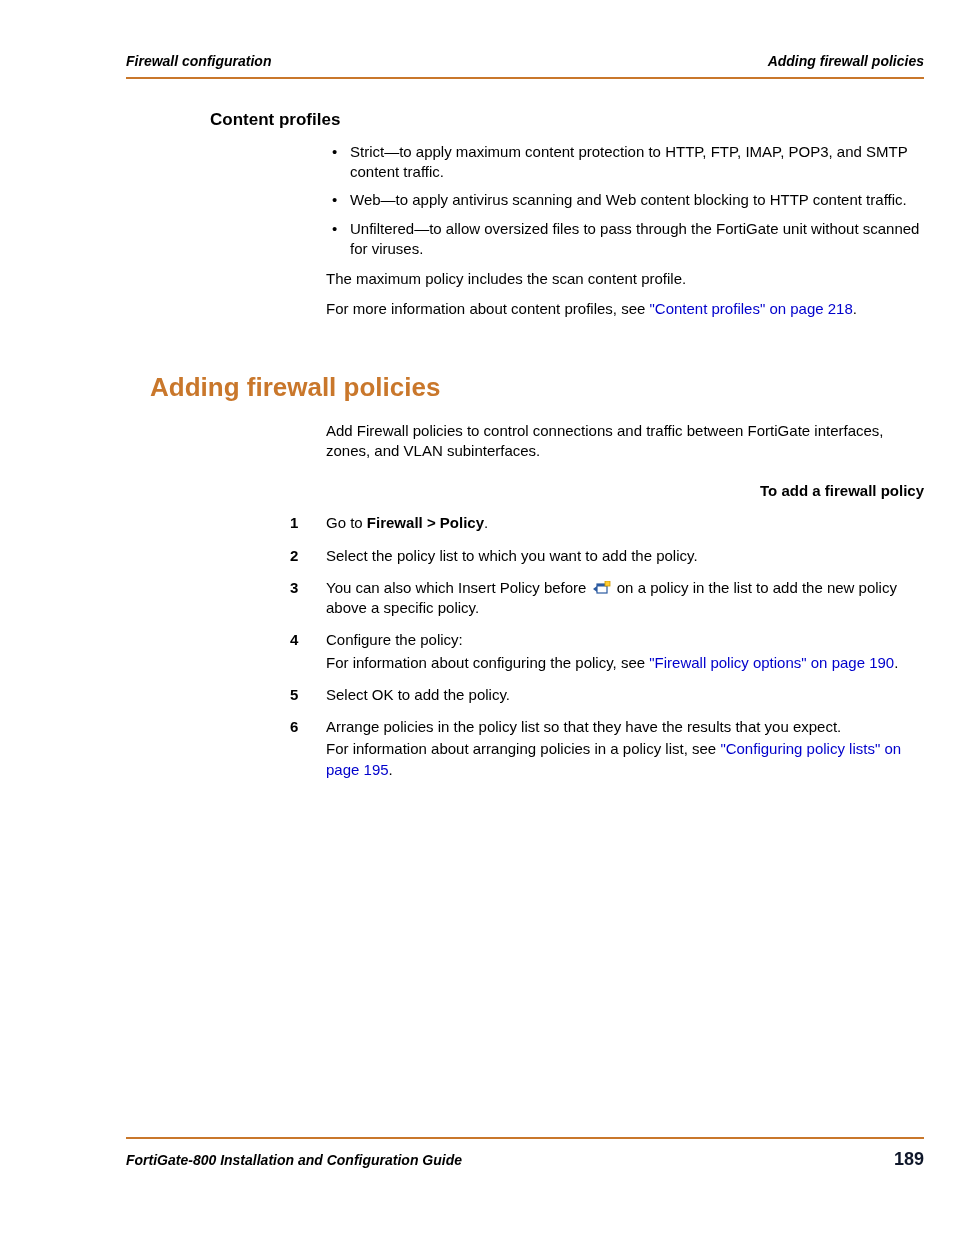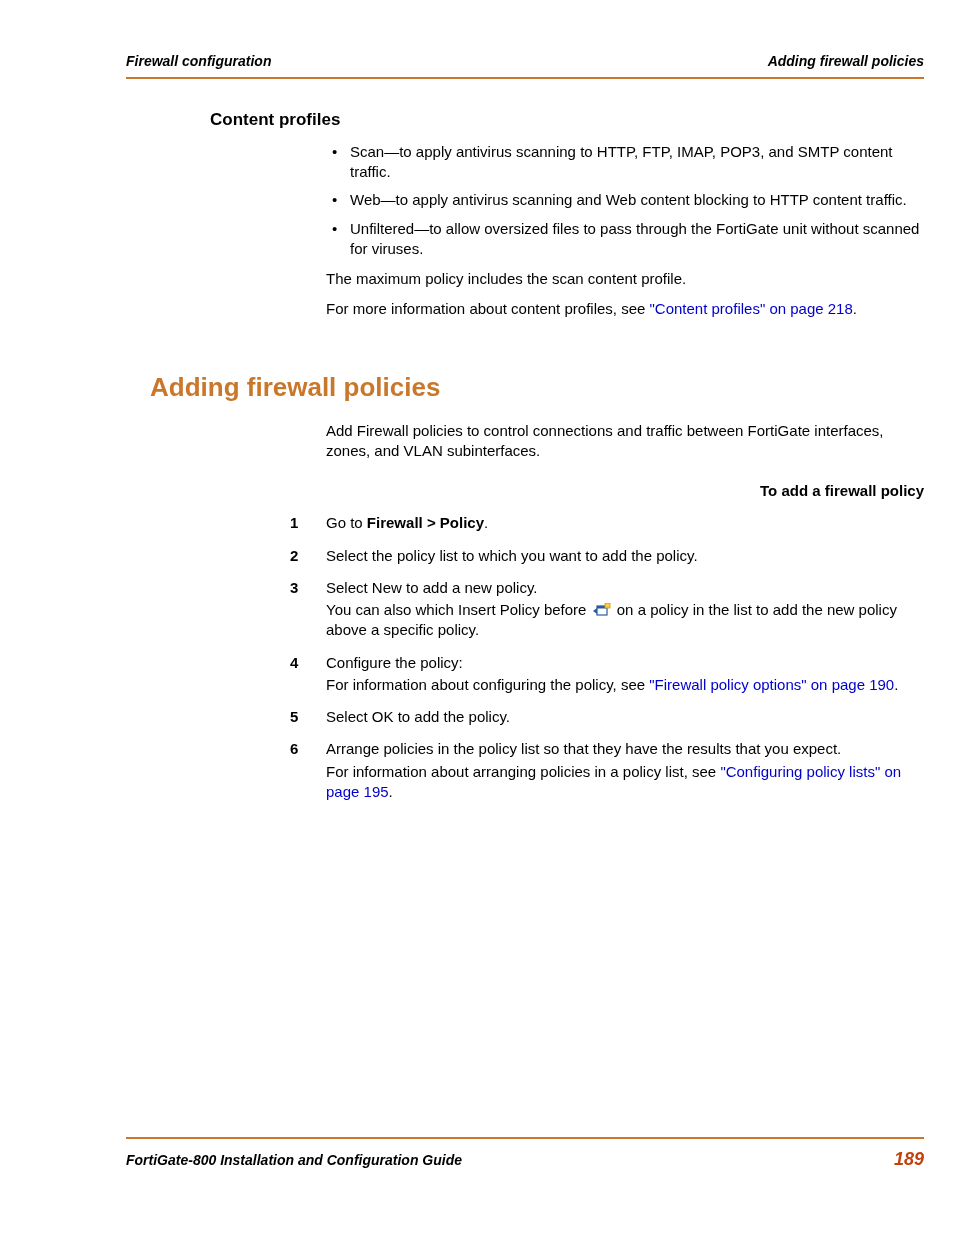--- a/index.html
+++ b/index.html
@@ -104,43 +104,42 @@
     display: flex;
     justify-content: space-between;
     align-items: baseline;
   }
   .footer-left {
     font-style: italic;
     font-weight: bold;
     font-size: 14px;
   }
   .page-num {
-    color: #c2410c;
+    color: #0f172a;
     font-weight: bold;
     font-size: 18px;
-    font-style: italic;
   }
   .b { font-weight: bold; }
 </style>
 </head>
 <body>
 
 <div class="page">
 
   <div class="running-head">
     <span>Firewall configuration</span>
     <span>Adding firewall policies</span>
   </div>
   <hr class="head-rule">
 
   <div class="sub-heading">Content profiles</div>
 
   <div class="indent-block">
     <ul class="bullets">
-      <li>Scan—to apply antivirus scanning to HTTP, FTP, IMAP, POP3, and SMTP content traffic.</li>
+      <li>Strict—to apply maximum content protection to HTTP, FTP, IMAP, POP3, and SMTP content traffic.</li>
       <li>Web—to apply antivirus scanning and Web content blocking to HTTP content traffic.</li>
       <li>Unfiltered—to allow oversized files to pass through the FortiGate unit without scanned for viruses.</li>
     </ul>
     <p>The maximum policy includes the scan content profile.</p>
     <p>
       <span>For more information about content profiles, see </span><span class="link">"Content profiles" on page 218</span><span>.</span>
     </p>
   </div>
 
   <h1 class="section-h">Adding firewall policies</h1>
@@ -159,21 +158,20 @@
     <div class="step">
       <div class="step-num">2</div>
       <div class="step-body">
         <p>Select the policy list to which you want to add the policy.</p>
       </div>
     </div>
 
     <div class="step">
       <div class="step-num">3</div>
       <div class="step-body">
-        <p>Select New to add a new policy.</p>
         <p>
           <span>You can also which Insert Policy before </span>
           <span class="insert-icon">
             <svg viewBox="0 0 18 14" width="18" height="14">
               <rect x="4" y="3" width="10" height="9" fill="#fff" stroke="#2b5aa0" stroke-width="1.2"></rect>
               <rect x="4" y="3" width="10" height="2.5" fill="#2b5aa0"></rect>
               <rect x="12" y="0" width="5" height="5" fill="#ffcc33" stroke="#cc9900" stroke-width="0.8"></rect>
               <path d="M0 8 L4 5 L4 11 Z" fill="#2b5aa0"></path>
             </svg>
           </span>

